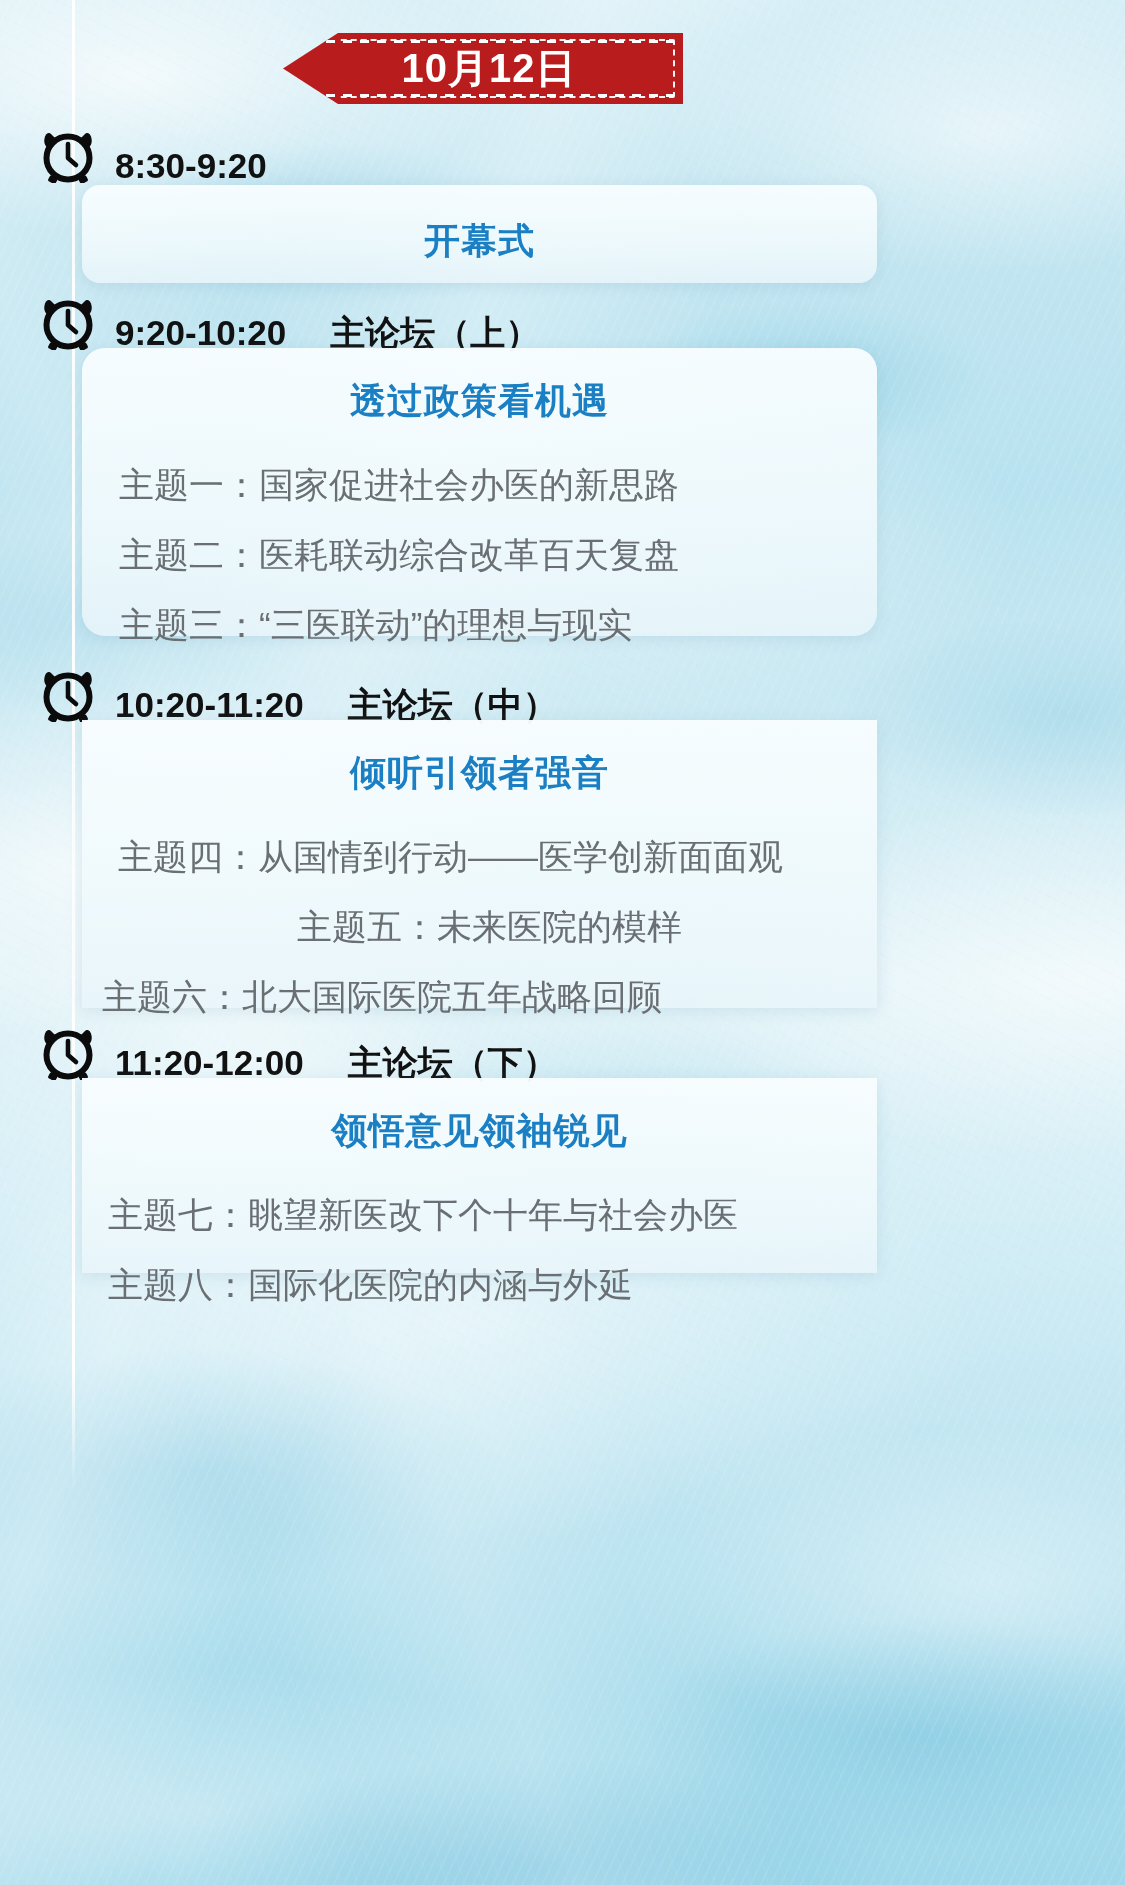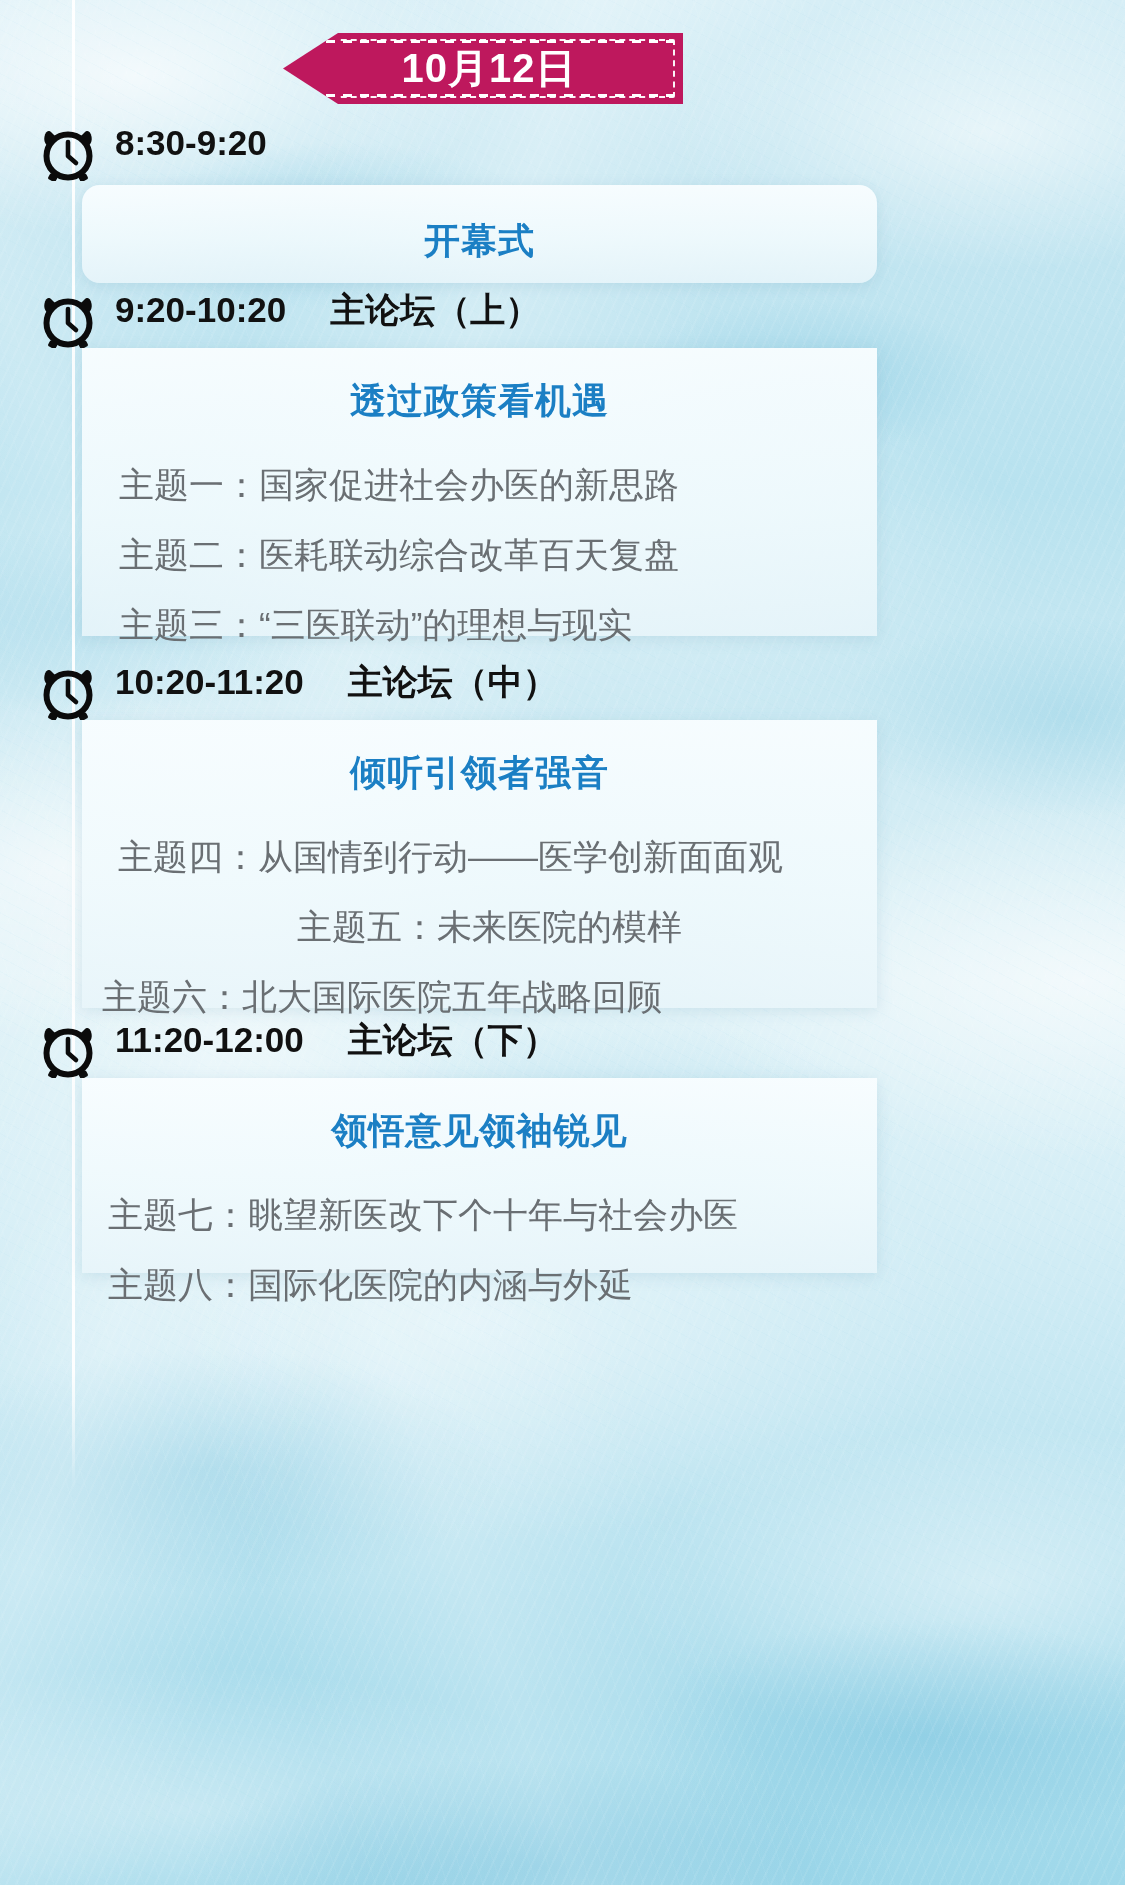--- a/index.html
+++ b/index.html
@@ -60,21 +60,21 @@
     position:absolute; left:72px; top:0; width:3px; height:1490px;
     background:linear-gradient(180deg, rgba(255,255,255,.95) 0%, rgba(255,255,255,.95) 92%, rgba(255,255,255,0) 100%);
     z-index:1;
   }
 
   #page{ position:relative; z-index:2; width:1125px; height:1885px; }
 
   
   #date-banner{
     position:absolute; left:283px; top:33px; width:400px; height:71px;
-    background:#be185d;
+    background:#b91c1c;
     clip-path:polygon(55px 0, 400px 0, 400px 35.5px, 400px 71px, 55px 71px, 0 35.5px);
     display:flex; align-items:center; justify-content:center;
   }
   #date-banner .dash{
     position:absolute; left:8px; top:6px; right:8px; bottom:6px;
     border:2px dashed rgba(255,255,255,.95);
     clip-path:polygon(50px 0, 384px 0, 384px 29.5px, 384px 59px, 50px 59px, 0 29.5px);
     border-radius:2px;
   }
   #date-banner .dash-inner{
@@ -90,21 +90,21 @@
   #date-banner .dash-diag-t{ top:22px; transform-origin:left center; transform:rotate(-32.5deg) translate(-1px,0); }
   #date-banner .dash-diag-b{ top:46px; transform-origin:left center; transform:rotate(32.5deg) translate(-1px,0); }
   #date-text{
     position:relative; color:#fff; font-size:40px; font-weight:bold;
     letter-spacing:1px; z-index:3; padding-left:12px;
   }
 
   
   .block{ position:absolute; left:0; width:1125px; }
 
-  .time-row{ display:flex; align-items:flex-start; height:58px; padding-left:43px; }
+  .time-row{ display:flex; align-items:flex-end; height:58px; padding-left:43px; }
   .clock-icon{ width:50px; height:56px; flex:0 0 50px; margin-right:22px; }
   .time-text{
     font-size:35px; font-weight:bold; color:#111; letter-spacing:0px;
     white-space:nowrap; line-height:1;
   }
   .forum-label{
     font-size:35px; font-weight:bold; color:#111; margin-left:44px;
     white-space:nowrap; line-height:1;
   }
 
@@ -172,21 +172,21 @@
           <path d="M41.5 7.5 C45 4 47.5 7 48.5 11.5 C49.3 15.2 48 18.8 46 20.2 L37.5 11.5 Z" fill="#0b0b0b"></path>
           <circle cx="25" cy="31" r="21.5" fill="none" stroke="#0b0b0b" stroke-width="6"></circle>
           <path d="M25 17 L25 31 L33 38" fill="none" stroke="#0b0b0b" stroke-width="4.6" stroke-linecap="round" stroke-linejoin="round"></path>
           <rect x="5.5" y="49.5" width="8.5" height="6.5" rx="2" transform="rotate(28 9.7 52.7)" fill="#0b0b0b"></rect>
           <rect x="36" y="49.5" width="8.5" height="6.5" rx="2" transform="rotate(-28 40.2 52.7)" fill="#0b0b0b"></rect>
         </svg>
       </span>
       <span class="time-text">9:20-10:20</span>
       <span class="forum-label">主论坛（上）</span>
     </div>
-    <div class="card" style="top:56px; height:288px;">
+    <div class="card" style="top:56px; height:288px;border-radius:23px;">
       <div class="card-title" style="padding-top:35px;">透过政策看机遇</div>
       <div class="topic" style="margin:48px 0 0 37px;">主题一：国家促进社会办医的新思路</div>
       <div class="topic" style="margin:35px 0 0 37px;">主题二：医耗联动综合改革百天复盘</div>
       <div class="topic" style="margin:35px 0 0 37px;">主题三：“三医联动”的理想与现实</div>
     </div>
   </div>
 
   <div class="block" style="top:664px;">
     <div class="time-row">
       <span class="clock-icon">

